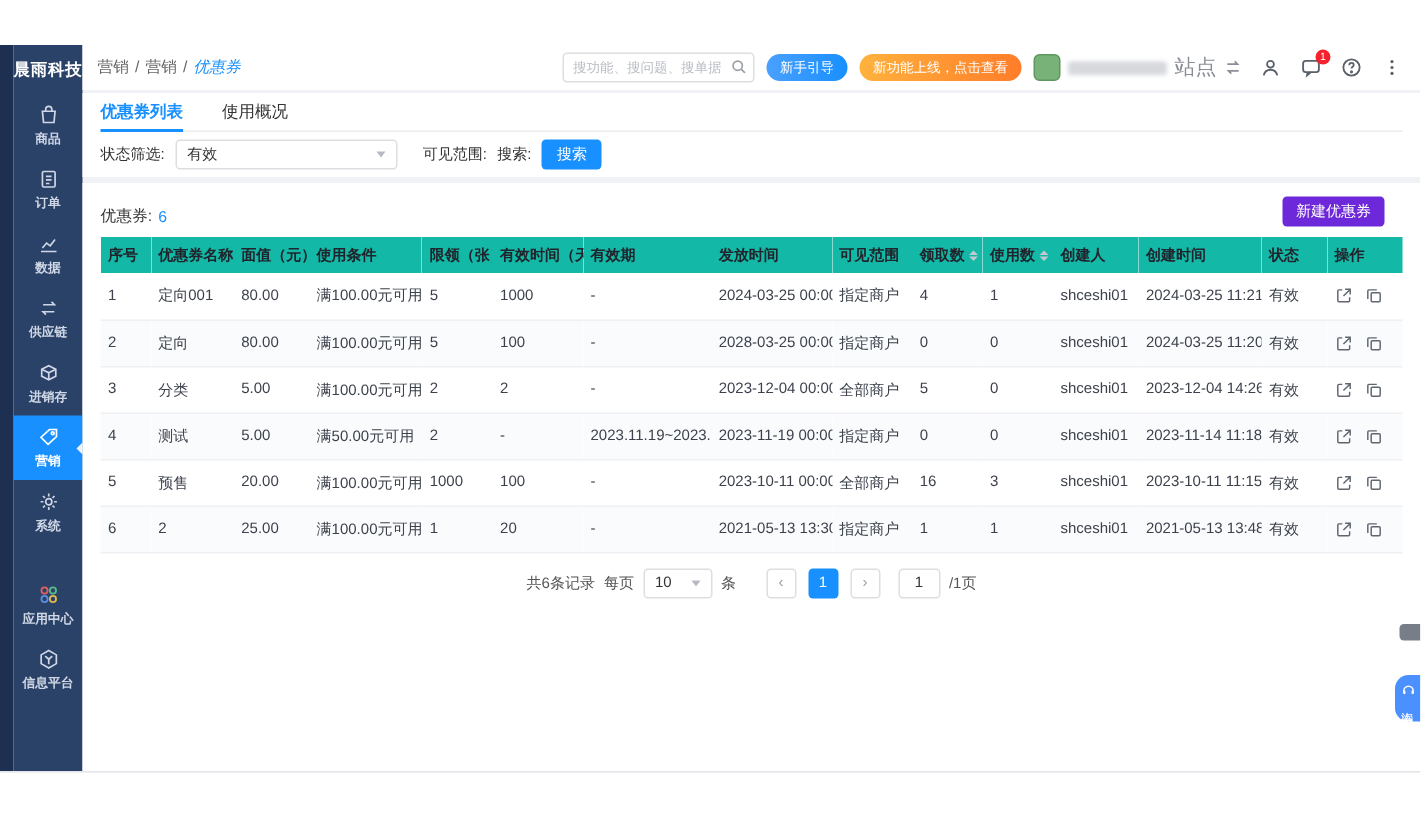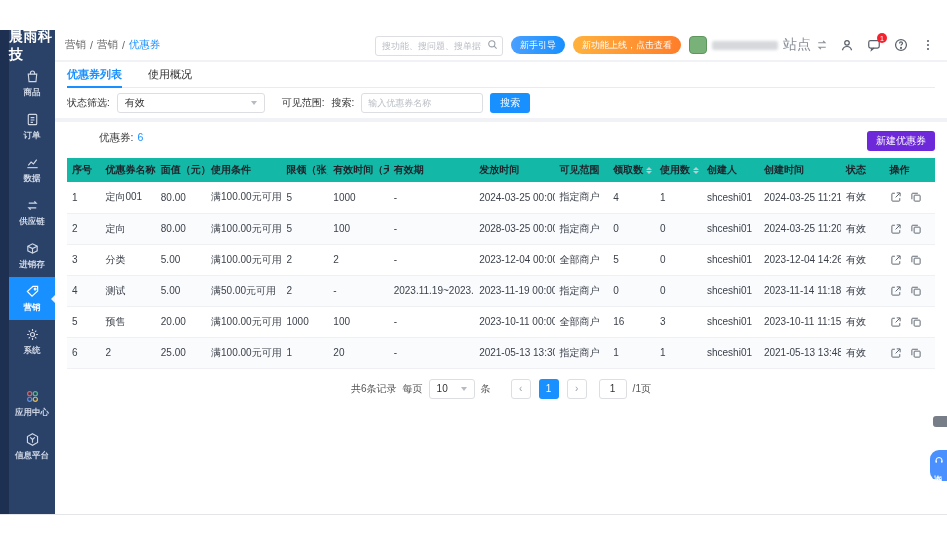--- a/index.html
+++ b/index.html
@@ -4,35 +4,35 @@
 <style>
   * { margin:0; padding:0; box-sizing:border-box; }
   html,body { background:#fff; }
   body { font-family:"Liberation Sans","DejaVu Sans",sans-serif; }
   .stage { position:relative; width:947px; height:546px; background:#fff; overflow:hidden; }
   .app { position:absolute; top:30px; left:0; width:947px; height:485px; display:flex; background:#f0f2f5; border-bottom:1px solid #e3e5e9; }
 
   
   .rail { width:9px; background:#1e3052; }
   .sidebar { width:46px; background:#2b4268; display:flex; flex-direction:column; color:#cfd7e6; }
-  .logo { height:32px; display:flex; align-items:center; justify-content:center; font-size:14px; font-weight:bold; color:#fff; letter-spacing:.5px;font-family:Liberation Serif, serif; }
+  .logo { height:32px; display:flex; align-items:center; justify-content:center; font-size:11px; font-weight:bold; color:#fff; letter-spacing:.5px;font-family:Liberation Serif, serif; }
   .side-items { display:flex; flex-direction:column; }
   .side-item { height:43px; display:flex; flex-direction:column; align-items:center; justify-content:center; gap:3px; cursor:pointer; position:relative;font-weight:bold; }
   .side-item .si-ico { width:15px; height:15px; display:block; }
   .side-item .si-label { font-size:8.5px; color:#cfd7e6; }
   .side-item.active { background:#1890ff; }
   .side-item.active .si-label { color:#fff; }
   .side-item.active::after { content:""; position:absolute; right:0; top:50%; margin-top:-4px; border-top:4px solid transparent; border-bottom:4px solid transparent; border-right:4px solid #f0f2f5; }
   .side-bottom { margin-top:auto; margin-bottom:46px; display:flex; flex-direction:column; }
 
   
   .main { flex:1; display:flex; flex-direction:column; min-width:0; }
   .topbar { height:30px; background:#fff; display:flex; align-items:center; padding:0 10px; gap:8px; flex:0 0 auto; }
   .crumbs { display:flex; align-items:center; gap:4px; font-size:10.5px; color:#666; white-space:nowrap; }
-  .crumb-last { color:#1890ff; }
+  .crumb-last { color:#1890ff;font-style:italic; }
   .top-search { margin-left:auto; position:relative; }
   .top-search input { width:128px; height:20px; border:1px solid #dcdee2; border-radius:3px; font-size:9px; padding:0 20px 0 6px; color:#333; outline:none; }
   .top-search input::placeholder { color:#b9bdc4; }
   .top-search .mag { position:absolute; right:5px; top:4px; width:11px; height:11px; }
   .pill { height:18px; border:none; border-radius:9px; color:#fff; font-size:9px; padding:0 9px; display:flex; align-items:center; cursor:pointer; white-space:nowrap; }
   .pill-blue { background:linear-gradient(90deg,#4aa0ff,#1890ff); }
   .pill-orange { background:linear-gradient(90deg,#ffb23d,#ff7d2a); }
   .acct { display:flex; align-items:center; gap:5px; }
   .avatar { width:18px; height:18px; border-radius:4px; background:#79b279; border:1px solid #5e975e; }
   .blur-bar { width:66px; height:9px; background:#d6d8db; border-radius:2px; filter:blur(1.5px); }
@@ -53,21 +53,21 @@
   .sel { height:20px; border:1px solid #dcdee2; border-radius:3px; background:#fff; display:flex; align-items:center; justify-content:space-between; padding:0 7px; color:#333; cursor:pointer; }
   .sel .caret { border-top:4px solid #b6bac1; border-left:3.5px solid transparent; border-right:3.5px solid transparent; margin-left:6px; }
   .sel-status { width:148px; margin-right:10px; }
   .sel-scope { width:150px; margin-right:10px; }
   .search-input { width:122px; height:20px; border:1px solid #dcdee2; border-radius:3px; font-size:9px; padding:0 6px; color:#333; outline:none; }
   .search-input::placeholder { color:#b9bdc4; }
   .btn-blue { height:20px; background:#1890ff; color:#fff; border:none; border-radius:3px; font-size:10px; padding:0 10px; cursor:pointer; }
 
   
   .table-card { background:#fff; margin-top:4px; flex:1; display:flex; flex-direction:column; position:relative; min-height:0; }
-  .summary-row { display:flex; align-items:flex-start; padding:9px 12px 7px 12px; font-size:10.5px; color:#333;margin-left:32px; }
+  .summary-row { display:flex; align-items:flex-end; padding:9px 24px 7px 12px; font-size:10.5px; color:#333; }
   .summary-count { color:#1890ff; margin-left:4px; }
   .create-btn { margin-left:auto; height:20px; background:#6d28d9; color:#fff; border:none; border-radius:3px; font-size:10px; padding:0 9px; cursor:pointer; }
   table { width:calc(100% - 24px); margin:0 12px; border-collapse:collapse; table-layout:fixed; }
   th { background:#14b8a6; font-size:10px; color:#20242c; font-weight:bold; text-align:left; height:24px; padding:0 5px; white-space:nowrap; overflow:hidden; }
   td { font-size:10px; color:#3c414b; height:31px; padding:0 5px; border-bottom:1px solid #eef0f4; white-space:nowrap; overflow:hidden; }
   tbody tr:nth-child(even) td { background:#fafbfd; }
   .sorter { display:inline-flex; flex-direction:column; vertical-align:middle; margin-left:3px; gap:1px; cursor:pointer; }
   .sorter i { display:block; width:0; height:0; }
   .sorter .up { border-bottom:3.5px solid #c3c7cf; border-left:3px solid transparent; border-right:3px solid transparent; }
   .sorter .dn { border-top:3.5px solid #c3c7cf; border-left:3px solid transparent; border-right:3px solid transparent; }
@@ -233,21 +233,20 @@
             <span class="tab">使用概况</span>
           </div>
         <div class="filters">
           <span>状态筛选:</span>
           <div class="sel sel-status">
             <span>有效</span>
             <i class="caret"></i>
           </div>
           <span>可见范围:</span>
           <span>搜索:</span>
-          <input class="search-input" type="text" placeholder="输入优惠券名称" style="">
           <button class="btn-blue">搜索</button>
         </div>
       </section>
 
       <section class="table-card">
         <div class="summary-row">
           <span>优惠券:</span>
           <span class="summary-count">6</span>
           <button class="create-btn">新建优惠券</button>
         </div>

